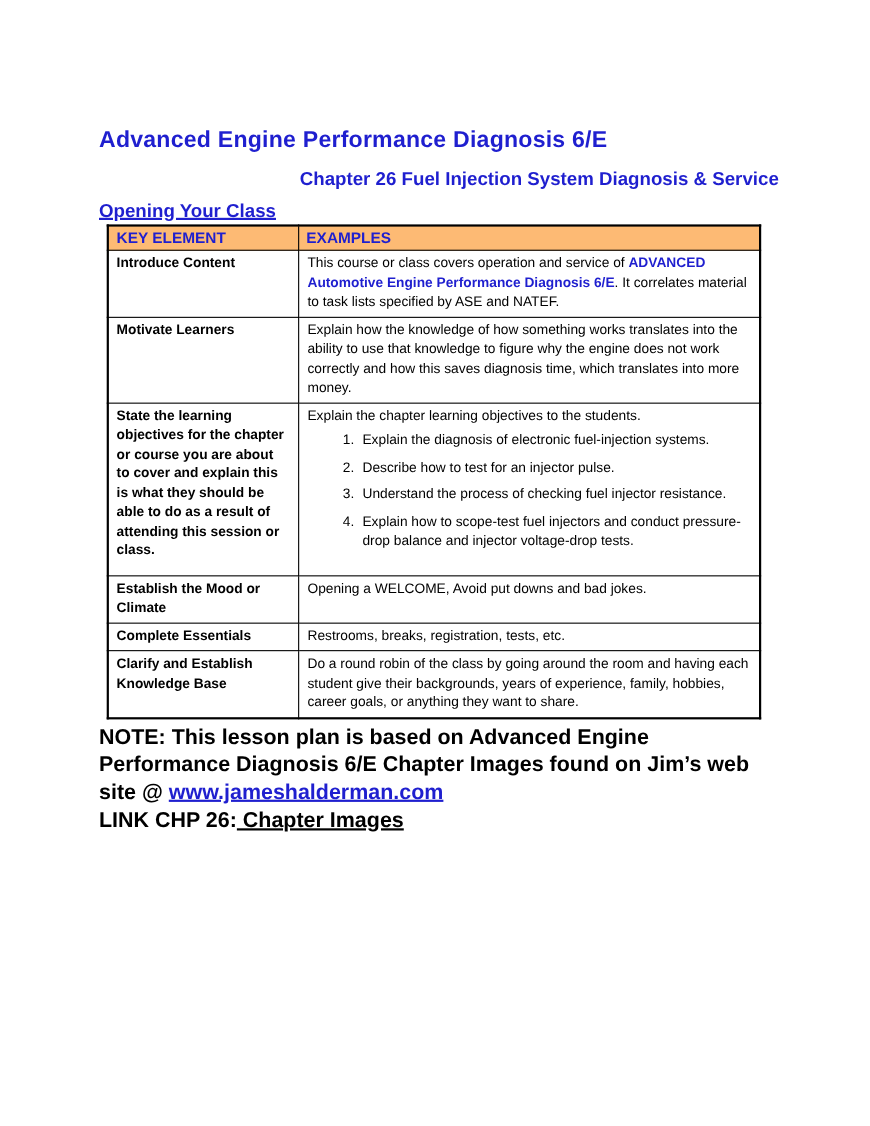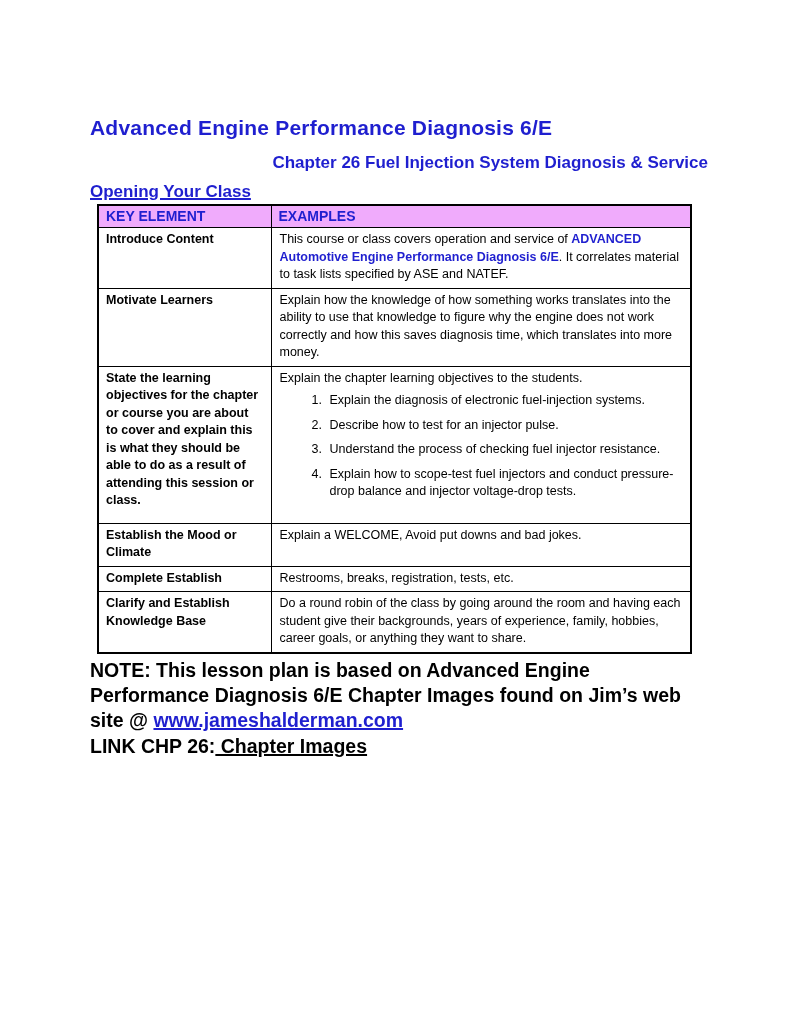--- a/index.html
+++ b/index.html
@@ -46,21 +46,21 @@
     margin-left: 7px;
     border: 2px solid #000000;
   }
   table.lesson-table th,
   table.lesson-table td {
     border: 1px solid #000000;
     vertical-align: top;
     text-align: left;
   }
   table.lesson-table th {
-    background: #f0abfc;
+    background: #fdba74;
     color: #1f1fcf;
     font-size: 14px;
     font-weight: bold;
     padding: 2px 7px 3px 7px;
   }
   td.key-cell {
     width: 173px;
     font-weight: bold;
     font-size: 12.5px;
     line-height: 1.4;
@@ -140,24 +140,24 @@
           <ol class="objectives-list">
             <li>Explain the diagnosis of electronic fuel-injection systems.</li>
             <li>Describe how to test for an injector pulse.</li>
             <li>Understand the process of checking fuel injector resistance.</li>
             <li>Explain how to scope-test fuel injectors and conduct pressure-drop balance and injector voltage-drop tests.</li>
           </ol>
         </td>
       </tr>
       <tr class="row-mood">
         <td class="key-cell">Establish the Mood or Climate</td>
-        <td class="example-cell"><span>Explain a </span><span class="italic">WELCOME,</span><span> Avoid put downs and bad jokes.</span></td>
+        <td class="example-cell"><span>Opening a </span><span class="italic">WELCOME,</span><span> Avoid put downs and bad jokes.</span></td>
       </tr>
       <tr class="row-essentials">
-        <td class="key-cell">Complete Establish</td>
+        <td class="key-cell">Complete Essentials</td>
         <td class="example-cell">Restrooms, breaks, registration, tests, etc.</td>
       </tr>
       <tr class="row-clarify">
         <td class="key-cell">Clarify and Establish Knowledge Base</td>
         <td class="example-cell">Do a round robin of the class by going around the room and having each student give their backgrounds, years of experience, family, hobbies, career goals, or anything they want to share.</td>
       </tr>
     </tbody>
   </table>
 
   <div class="note-block">

